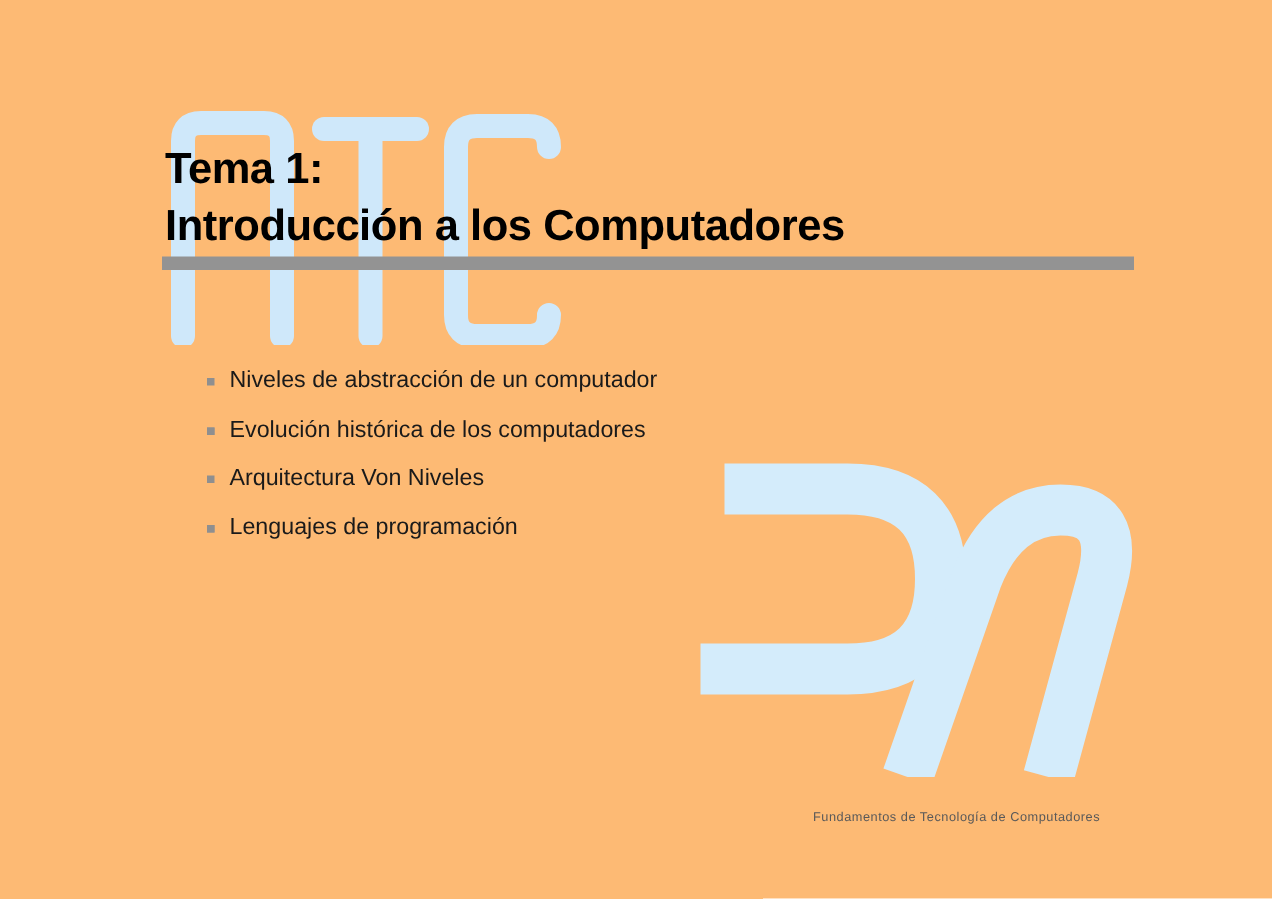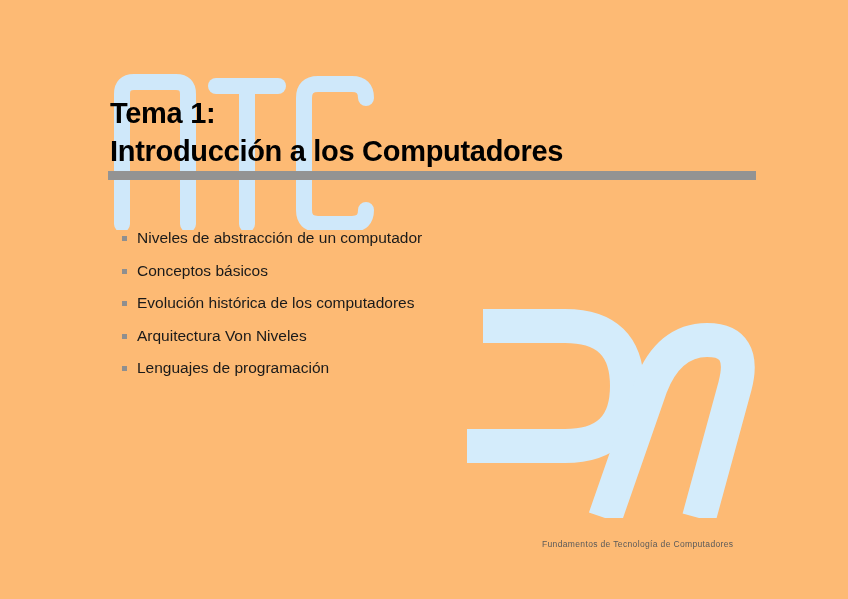--- a/index.html
+++ b/index.html
@@ -62,21 +62,21 @@
     background: #939393;
   }
 
   
   #bullet-list {
     position: absolute;
     left: 120px;
     top: 228px;
     width: 520px;
     list-style: none;
-    margin: 0;
+    margin: 16px;
     padding: 0;
   }
   #bullet-list li {
     position: relative;
     padding-left: 17px;
     margin-bottom: 12.5px;
     font-size: 15.5px;
     color: #1a1a1a;
     line-height: 20px;
     white-space: nowrap;
@@ -134,21 +134,20 @@
 
   <div id="title-rule"></div>
 
   <ul id="bullet-list">
     <li>
       <span class="bullet-marker"></span>
       <span>Niveles de abstracción de un computador</span>
     </li>
     <li>
       <span class="bullet-marker"></span>
-      <span>Conceptos básicos</span>
     </li>
     <li>
       <span class="bullet-marker"></span>
       <span>Evolución histórica de los computadores</span>
     </li>
     <li>
       <span class="bullet-marker"></span>
       <span>Arquitectura Von Niveles</span>
     </li>
     <li>

